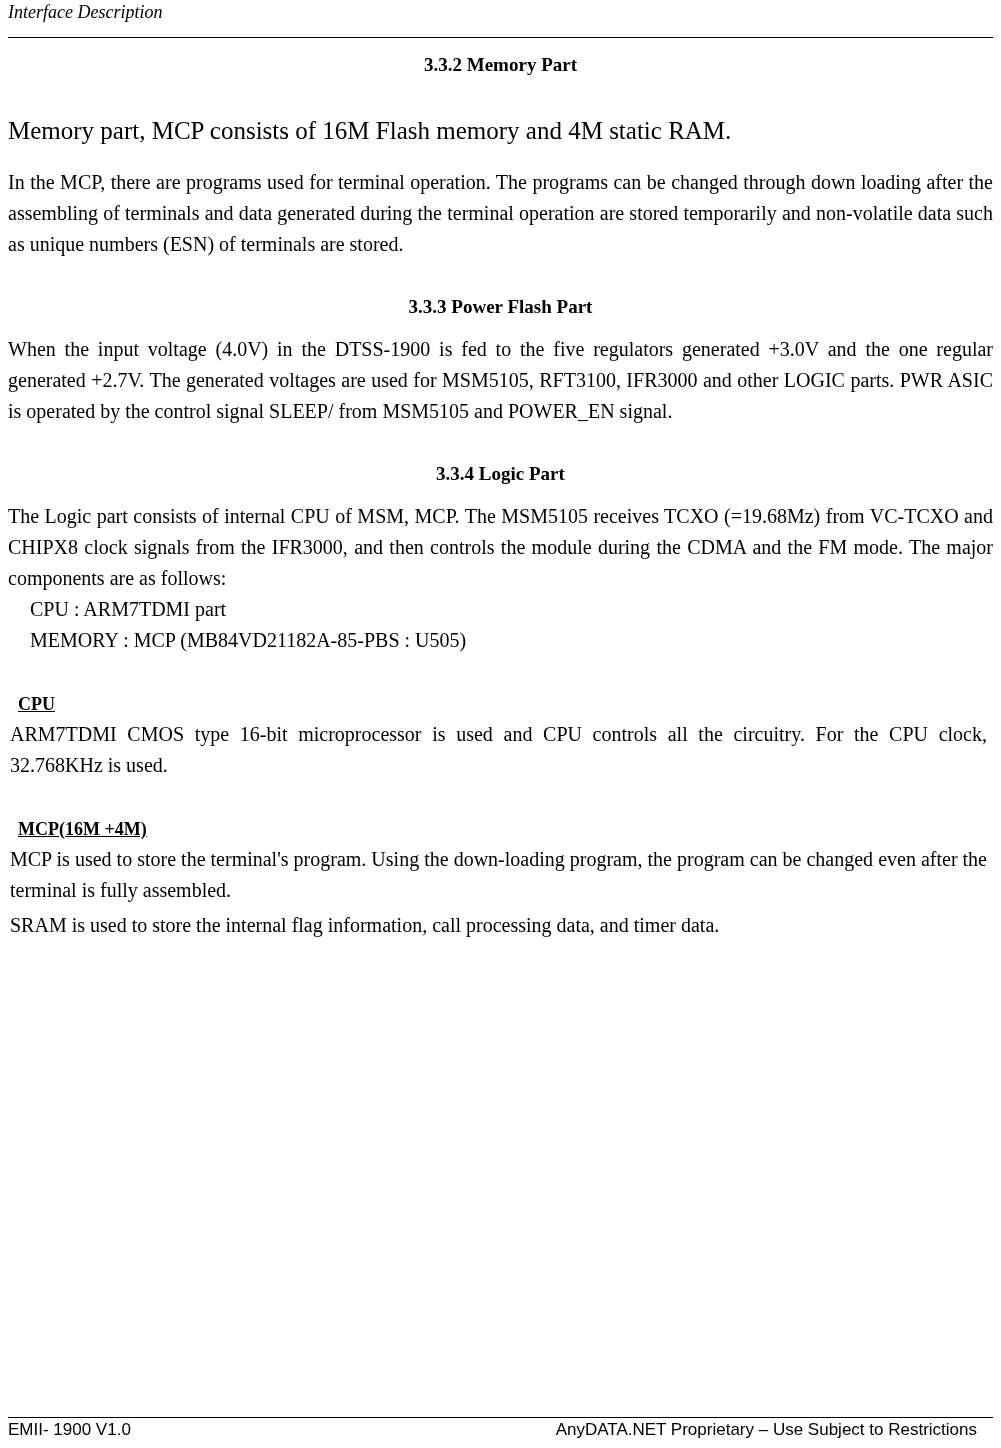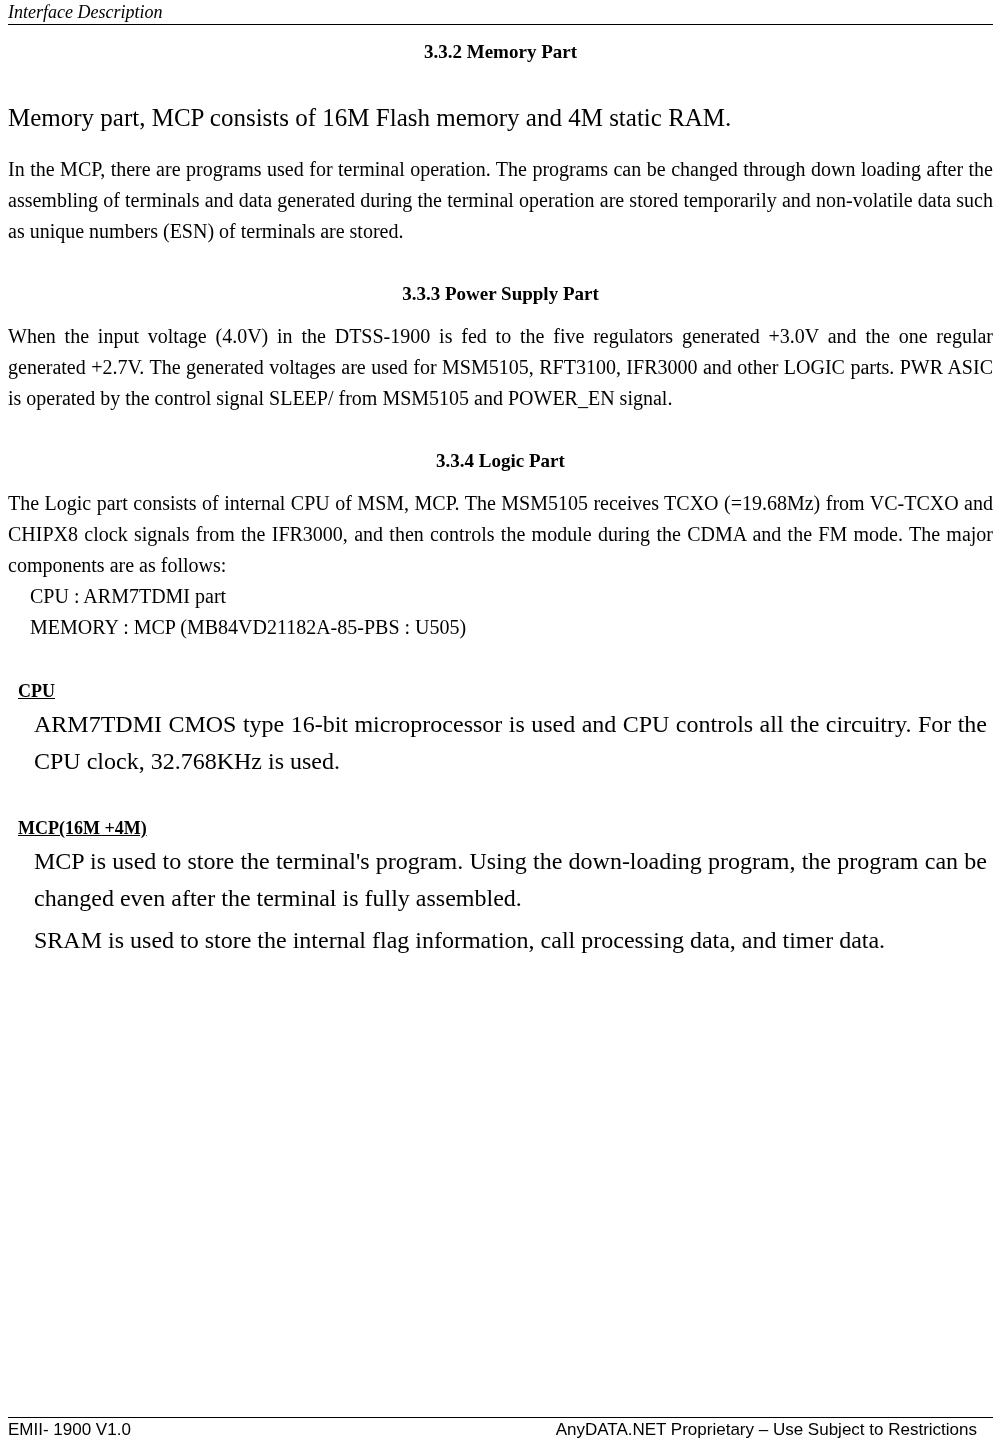--- a/index.html
+++ b/index.html
@@ -15,21 +15,21 @@
       color: #000000;
       padding: 0 8px;
       position: relative;
     }
     .header {
       display: flex;
       justify-content: space-between;
       font-style: italic;
       font-size: 18px;
       border-bottom: 1.5px solid #000;
-      padding-bottom: 1px;
+      padding-bottom: 14px;
       margin-top: 2px;
     }
     .section-heading {
       font-weight: bold;
       font-size: 19px;
       margin-top: 16px;
       text-align: center;
     }
     .body-text {
       font-size: 20px;
@@ -49,24 +49,24 @@
       margin-left: 22px;
     }
     .sub-heading {
       font-weight: bold;
       font-size: 18px;
       text-decoration: underline;
       margin-top: 38px;
       margin-left: 10px;
     }
     .sub-body {
-      font-size: 24px;
+      font-size: 20px;
       line-height: 1.55;
       text-align: justify;
-      margin-left: 26px;
+      margin-left: 2px;
       margin-right: 6px;
       margin-top: 4px;
     }
     .footer {
       position: absolute;
       bottom: 8px;
       left: 8px;
       right: 8px;
       border-top: 1.5px solid #000;
       display: flex;
@@ -86,21 +86,21 @@
 <body>
 
 <div class="header">
   <span>Interface Description</span>
 </div>
 
 <div class="section-heading">3.3.2 Memory Part</div>
 <div class="body-text-first">Memory part, MCP consists of 16M Flash memory and 4M static RAM.</div>
 <div class="body-text">In the MCP, there are programs used for terminal operation. The programs can be changed through down loading after the assembling of terminals and data generated during the terminal operation are stored temporarily and non-volatile data such as unique numbers (ESN) of terminals are stored.</div>
 
-<div class="section-heading gap-large">3.3.3 Power Supply Part</div>
+<div class="section-heading gap-large">3.3.3 Power Flash Part</div>
 <div class="body-text">When the input voltage (4.0V) in the DTSS-1900 is fed to the five regulators generated +3.0V and the one regular generated +2.7V. The generated voltages are used for MSM5105, RFT3100, IFR3000 and other LOGIC parts. PWR ASIC is operated by the control signal SLEEP/ from MSM5105 and POWER_EN signal.</div>
 
 <div class="section-heading gap-large">3.3.4 Logic Part</div>
 <div class="body-text">The Logic part consists of internal CPU of MSM, MCP. The MSM5105 receives TCXO (=19.68Mz) from VC-TCXO and CHIPX8 clock signals from the IFR3000, and then controls the module during the CDMA and the FM mode. The major components are as follows:</div>
 <div class="indent-item">CPU : ARM7TDMI part</div>
 <div class="indent-item">MEMORY : MCP (MB84VD21182A-85-PBS : U505)</div>
 
 <div class="sub-heading">CPU</div>
 <div class="sub-body">ARM7TDMI CMOS type 16-bit microprocessor is used and CPU controls all the circuitry. For the CPU clock, 32.768KHz is used.</div>
 

